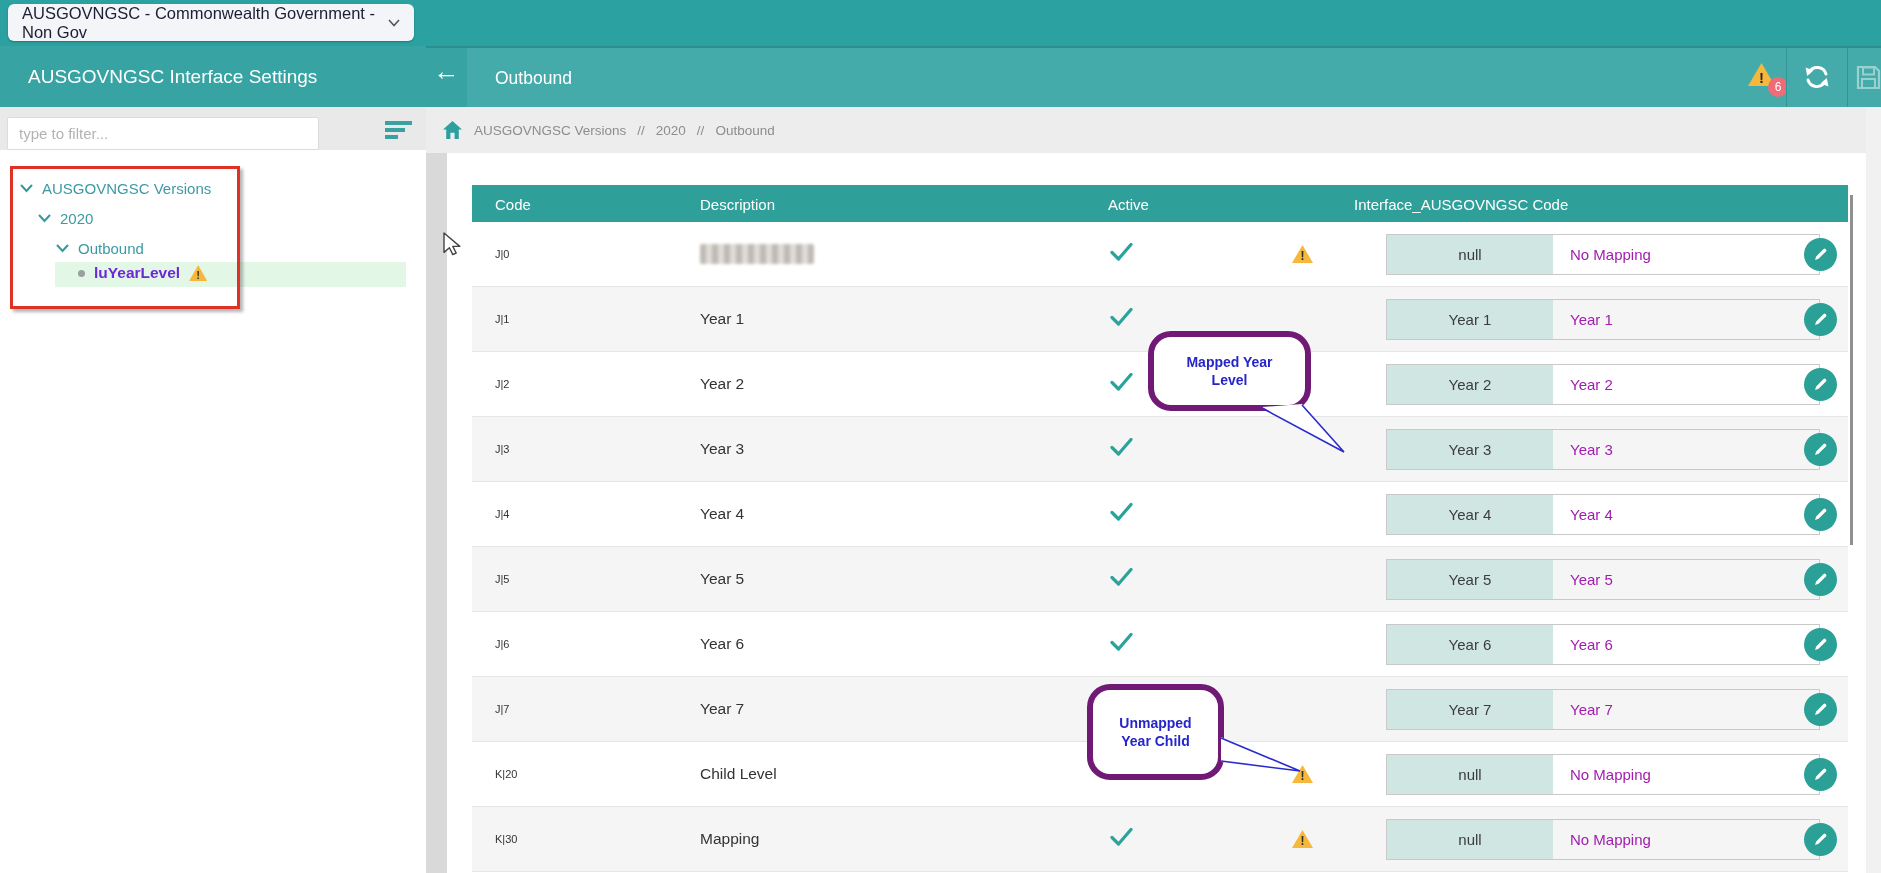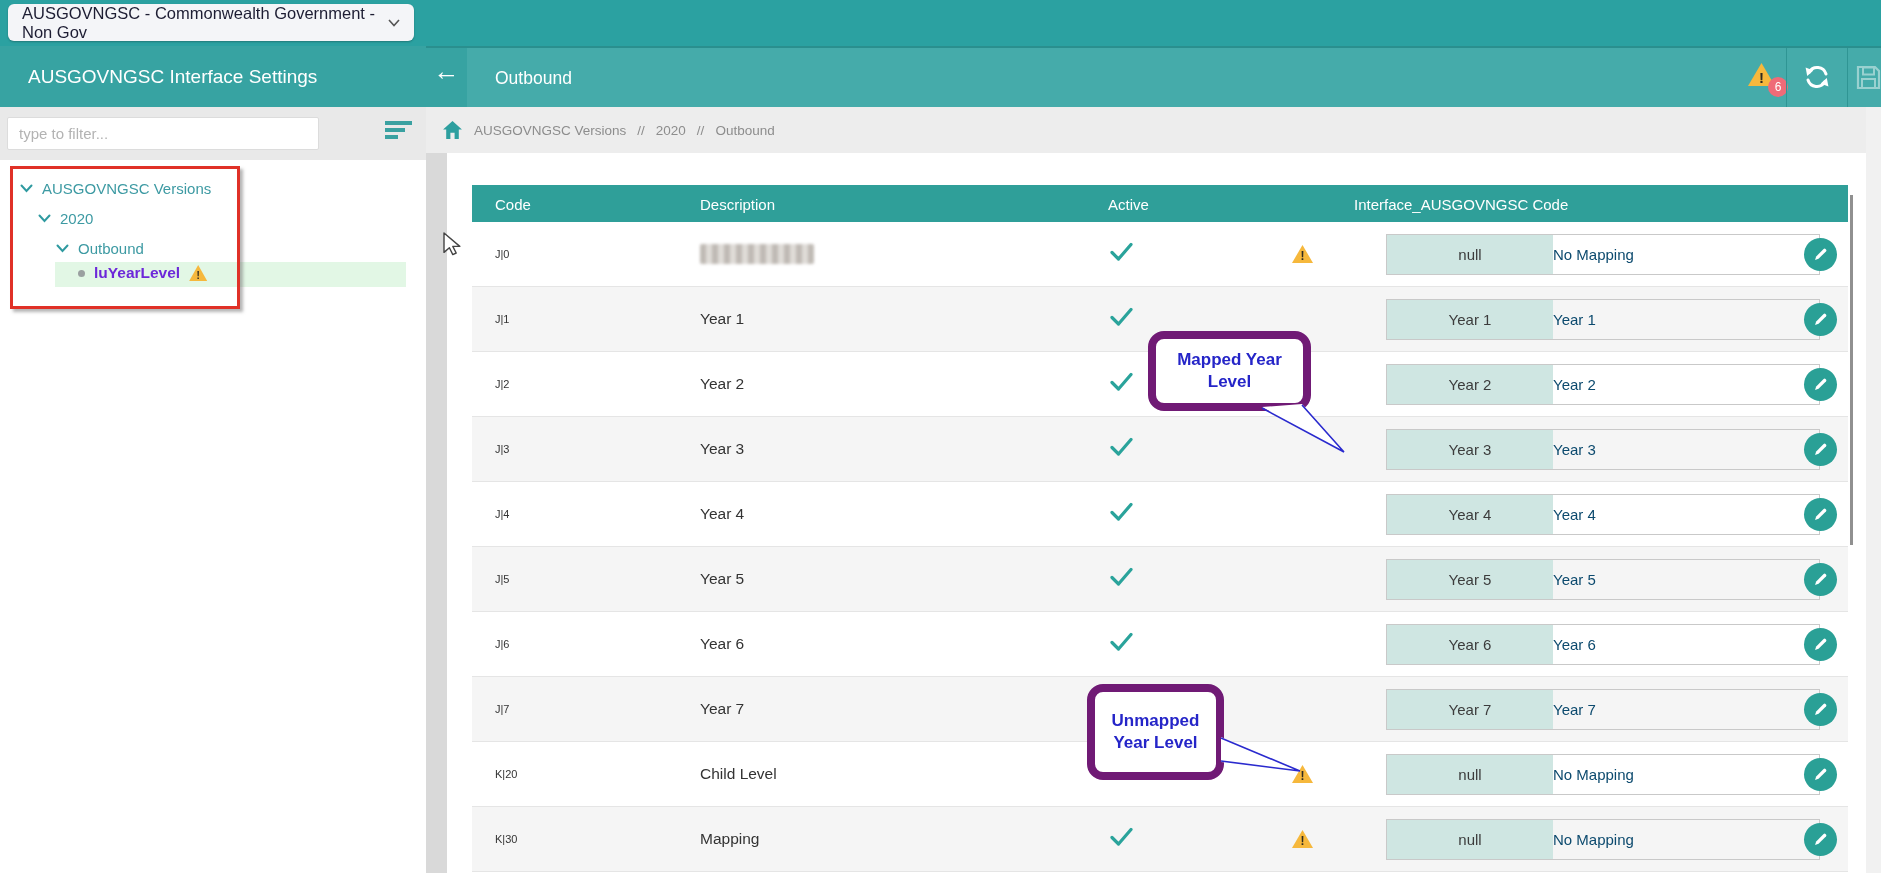--- a/index.html
+++ b/index.html
@@ -25,21 +25,21 @@
   .hdr-badge{position:absolute;left:1301px;top:29px;width:20px;height:20px;border-radius:50%;
       background:#ef6b78;color:#fff;font-size:12px;display:flex;align-items:center;justify-content:center;}
   .refresh-btn{position:absolute;left:1336px;top:15px;width:28px;height:28px;}
   .save-btn{position:absolute;left:1388px;top:16px;opacity:.55;}
   
   .breadcrumb{position:absolute;left:426px;top:107px;width:1455px;height:46px;background:#ededed;
       display:flex;align-items:center;gap:11px;padding-left:16px;box-sizing:border-box;
       color:#8d8d8d;font-size:13.5px;}
   .crumb{cursor:default;}
   
-  .sidebar-filter{position:absolute;left:0;top:107px;width:426px;height:53px;background:#e9e9e9;}
+  .sidebar-filter{position:absolute;left:0;top:107px;width:426px;height:43px;background:#e9e9e9;}
   .filter-input{position:absolute;left:7px;top:10px;width:312px;height:33px;background:#fff;
       border:1px solid #dcdcdc;border-radius:2px;padding:0 11px;box-sizing:border-box;
       font-size:15px;color:#333;font-family:"Liberation Sans",sans-serif;outline:none;}
   .filter-input::placeholder{color:#b3b3b3;}
   .sort-icon{position:absolute;left:385px;top:14px;width:28px;height:22px;}
   .sort-icon i{display:block;height:4px;background:#3aa1a1;margin-bottom:3px;}
   .sort-icon i:nth-child(1){width:27px;} .sort-icon i:nth-child(2){width:20px;} .sort-icon i:nth-child(3){width:13px;}
   
   .sidebar-body{position:absolute;left:0;top:160px;width:426px;height:713px;background:#fff;}
   .tree-item{position:absolute;display:flex;align-items:center;gap:9px;font-size:15px;color:#3d9aa3;cursor:default;}
@@ -66,35 +66,35 @@
   .redacted{position:absolute;left:228px;top:22px;width:114px;height:20px;border-radius:2px;
       background:repeating-linear-gradient(90deg,#b5afa8 0 6px,#dad6d1 6px 12px),
                  repeating-linear-gradient(0deg,rgba(150,145,140,.8) 0 5px,rgba(225,222,218,.8) 5px 10px);
       filter:blur(1.7px);opacity:.85;}
   .c-check{position:absolute;left:636px;top:50%;transform:translateY(-50%);width:26px;text-align:center;}
   .c-warn{position:absolute;left:820px;top:23px;}
   .map-box{position:absolute;left:882px;top:12px;width:434px;height:41px;border:1px solid #c9c9c9;
       box-sizing:border-box;display:flex;align-items:stretch;cursor:default;margin-left:32px;}
   .map-code{width:166px;background:#cfe6e2;display:flex;align-items:center;justify-content:center;
       font-size:15px;color:#3c3c3c;}
-  .map-label{flex:1;display:flex;align-items:center;font-size:15px;color:#0c4a6e;}
+  .map-label{flex:1;display:flex;align-items:center;padding-left:17px;font-size:15px;color:#a21caf;}
   .edit-btn{position:absolute;left:1332px;top:16px;width:33px;height:33px;border-radius:50%;
       background:#2aa096;display:flex;align-items:center;justify-content:center;cursor:pointer;}
   
   .warn-tri{position:relative;display:inline-block;}
   .warn-tri::before{content:"";position:absolute;inset:0;background:#f6b83c;
       clip-path:polygon(50% 0,100% 100%,0 100%);}
   .warn-tri::after{content:"!";position:absolute;left:0;right:0;bottom:0;text-align:center;
       font-weight:bold;color:#2e2a20;}
   .warn-tri.sm{width:18px;height:16px;} .warn-tri.sm::after{font-size:10px;}
   .warn-tri.md{width:21px;height:18px;} .warn-tri.md::after{font-size:12px;}
   .warn-tri.lg{width:27px;height:23px;} .warn-tri.lg::after{font-size:15px;}
   
-  .callout{position:absolute;background:#fff;border:8px solid #701a75;border-radius:16px;
-      color:#2525c8;font-weight:bold;font-size:17px;text-align:center;display:flex;
+  .callout{position:absolute;background:#fff;border:6px solid #701a75;border-radius:23px;
+      color:#2525c8;font-weight:bold;font-size:14px;text-align:center;display:flex;
       align-items:center;justify-content:center;line-height:1.3;z-index:5;box-sizing:border-box;}
   .callout-mapped{left:1148px;top:331px;width:163px;height:80px;}
   .callout-unmapped{left:1087px;top:684px;width:137px;height:96px;}
   .tails{position:absolute;left:0;top:0;width:1881px;height:873px;pointer-events:none;z-index:6;}
   .cursor{position:absolute;left:443px;top:232px;z-index:7;pointer-events:none;}
 </style>
 </head>
 <body>
 
 <div class="canvas">
@@ -348,21 +348,21 @@
   </div>
 
   <div class="vscroll"></div>
 
   <div class="callout callout-mapped">
     <span style="white-space:pre-line">Mapped Year
 Level</span>
   </div>
   <div class="callout callout-unmapped">
     <span style="white-space:pre-line">Unmapped
-Year Level</span>
+Year Child</span>
   </div>
   <svg class="tails">
     <polygon points="1262,407 1344,452 1302,404" fill="#ffffff"></polygon>
     <path d="M1262 408 L1344 452 L1302 405" fill="none" stroke="#2a2ace" stroke-width="1.6"></path>
     <polygon points="1221,737 1300,771 1221,762" fill="#ffffff"></polygon>
     <path d="M1221 738 L1300 771 L1221 761" fill="none" stroke="#2a2ace" stroke-width="1.6"></path>
   </svg>
 
   <svg class="cursor" width="22" height="24" viewBox="0 0 11 12">
     <polygon points="0.5,0.5 0.5,10.2 3.2,7.9 4.9,11.3 6.6,10.5 4.9,7.2 8.4,7.2" fill="#fff" stroke="#444" stroke-width="0.7" stroke-linejoin="round"></polygon>

